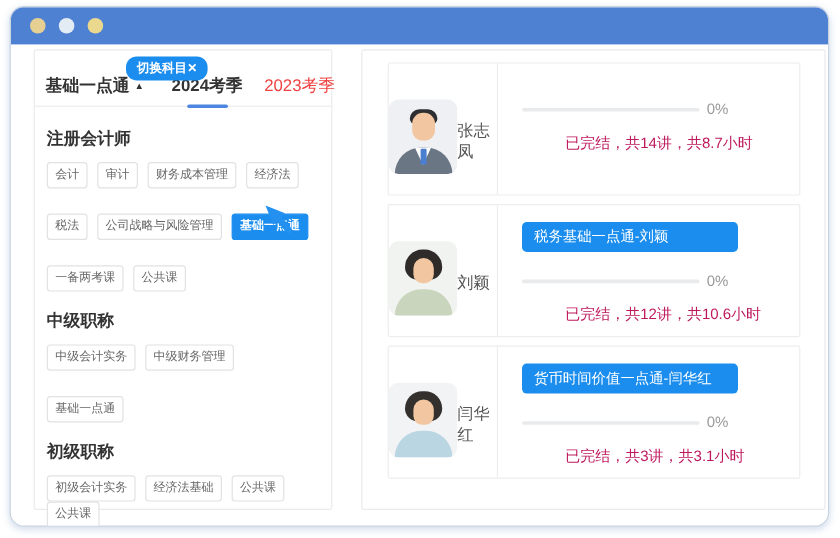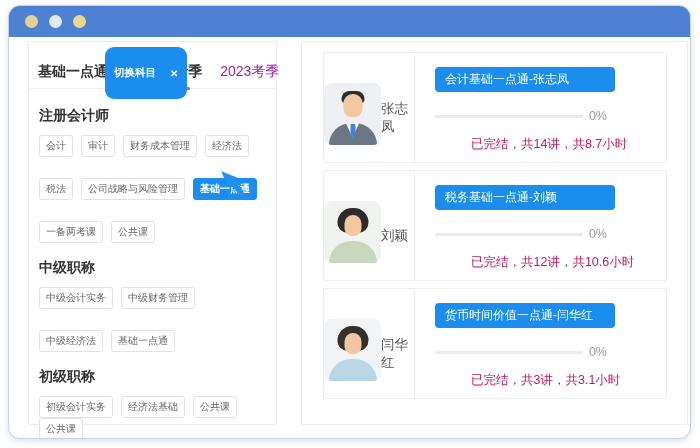--- a/index.html
+++ b/index.html
@@ -16,25 +16,25 @@
 
   
   .left-panel { position:absolute; left:19px; top:35px; width:249px; height:384px;
     border:1px solid #e9eaec; border-radius:2px; background:#fff; padding:0 10px; }
 
   .panel-header { position:relative; height:47px; margin:0 -10px; border-bottom:1px solid #ededed; }
   .subject-dropdown { position:absolute; left:9px; top:21px; display:flex; align-items:center; gap:4px;
     font-size:14px; font-weight:bold; color:#333; cursor:pointer; white-space:nowrap; }
   .caret { font-size:8px; color:#333; line-height:1; }
   .switch-badge { position:absolute; left:76px; top:5px; z-index:3; background:#1a8def; color:#fff;
-    font-size:10.5px; font-weight:bold; border-radius:9px; padding:19px 9px; display:flex;
-    align-items:center; gap:14px; cursor:pointer; white-space:nowrap; }
+    font-size:10.5px; font-weight:bold; border-radius:9px; padding:3px 9px; display:flex;
+    align-items:center; gap:0; cursor:pointer; white-space:nowrap; }
   .switch-badge .close-x { font-size:10px; font-weight:bold; cursor:pointer; }
   .tabs { position:absolute; left:114px; top:21px; display:flex; gap:18px; }
-  .tab { font-size:14px; color:#a21caf; cursor:pointer; position:relative; white-space:nowrap; }
+  .tab { font-size:14px; color:#ef4444; cursor:pointer; position:relative; white-space:nowrap; }
   .tab.active { color:#333; font-weight:bold; }
   .tab.active::after { content:""; position:absolute; left:50%; transform:translateX(-50%);
     bottom:-9px; width:34px; height:3px; border-radius:2px; background:#4e86e0; }
 
   .sections { padding-top:2px; }
   .section-title { font-size:14px; font-weight:bold; color:#333; margin:16px 0 10px 0; }
   .tags { display:flex; flex-wrap:wrap; gap:21px 8px; }
   .tag { font-size:10px; color:#666; background:#fff; border:1px solid #e2e2e2; border-radius:3px;
     padding:4px 6px; cursor:pointer; white-space:nowrap; line-height:1.2; }
   .tag.selected { background:#1a8def; border-color:#1a8def; color:#fff; font-weight:bold; }
@@ -140,21 +140,20 @@
         </div>
 
         <div class="section">
           <div class="section-title">中级职称</div>
           <div class="tags">
 
               <span class="tag">中级会计实务</span>
 
               <span class="tag">中级财务管理</span>
 
-              <span class="tag">中级经济法</span>
 
               <span class="tag">基础一点通</span>
 
           </div>
         </div>
 
         <div class="section">
           <div class="section-title">初级职称</div>
           <div class="tags">
 
@@ -188,21 +187,20 @@
       <div class="course-card">
         <div class="card-left">
           <div class="avatar avatar--male-suit" style="--hair: #2e2e32; --skin: #f2c6a0; --top: #6b7685; --bg: #eef0f3;">
             <div class="hair"></div>
             <div class="head"></div>
             <div class="body"></div>
           </div>
           <div class="teacher-name">张志凤</div>
         </div>
         <div class="card-right">
-          <button class="course-pill">会计基础一点通-张志凤</button>
           <div class="progress-row">
             <div class="progress-track" style="--pct: 0;">
               <div class="progress-fill"></div>
             </div>
             <span class="progress-label">0%</span>
           </div>
           <div class="course-info">已完结，共14讲，共8.7小时</div>
         </div>
       </div>
 

